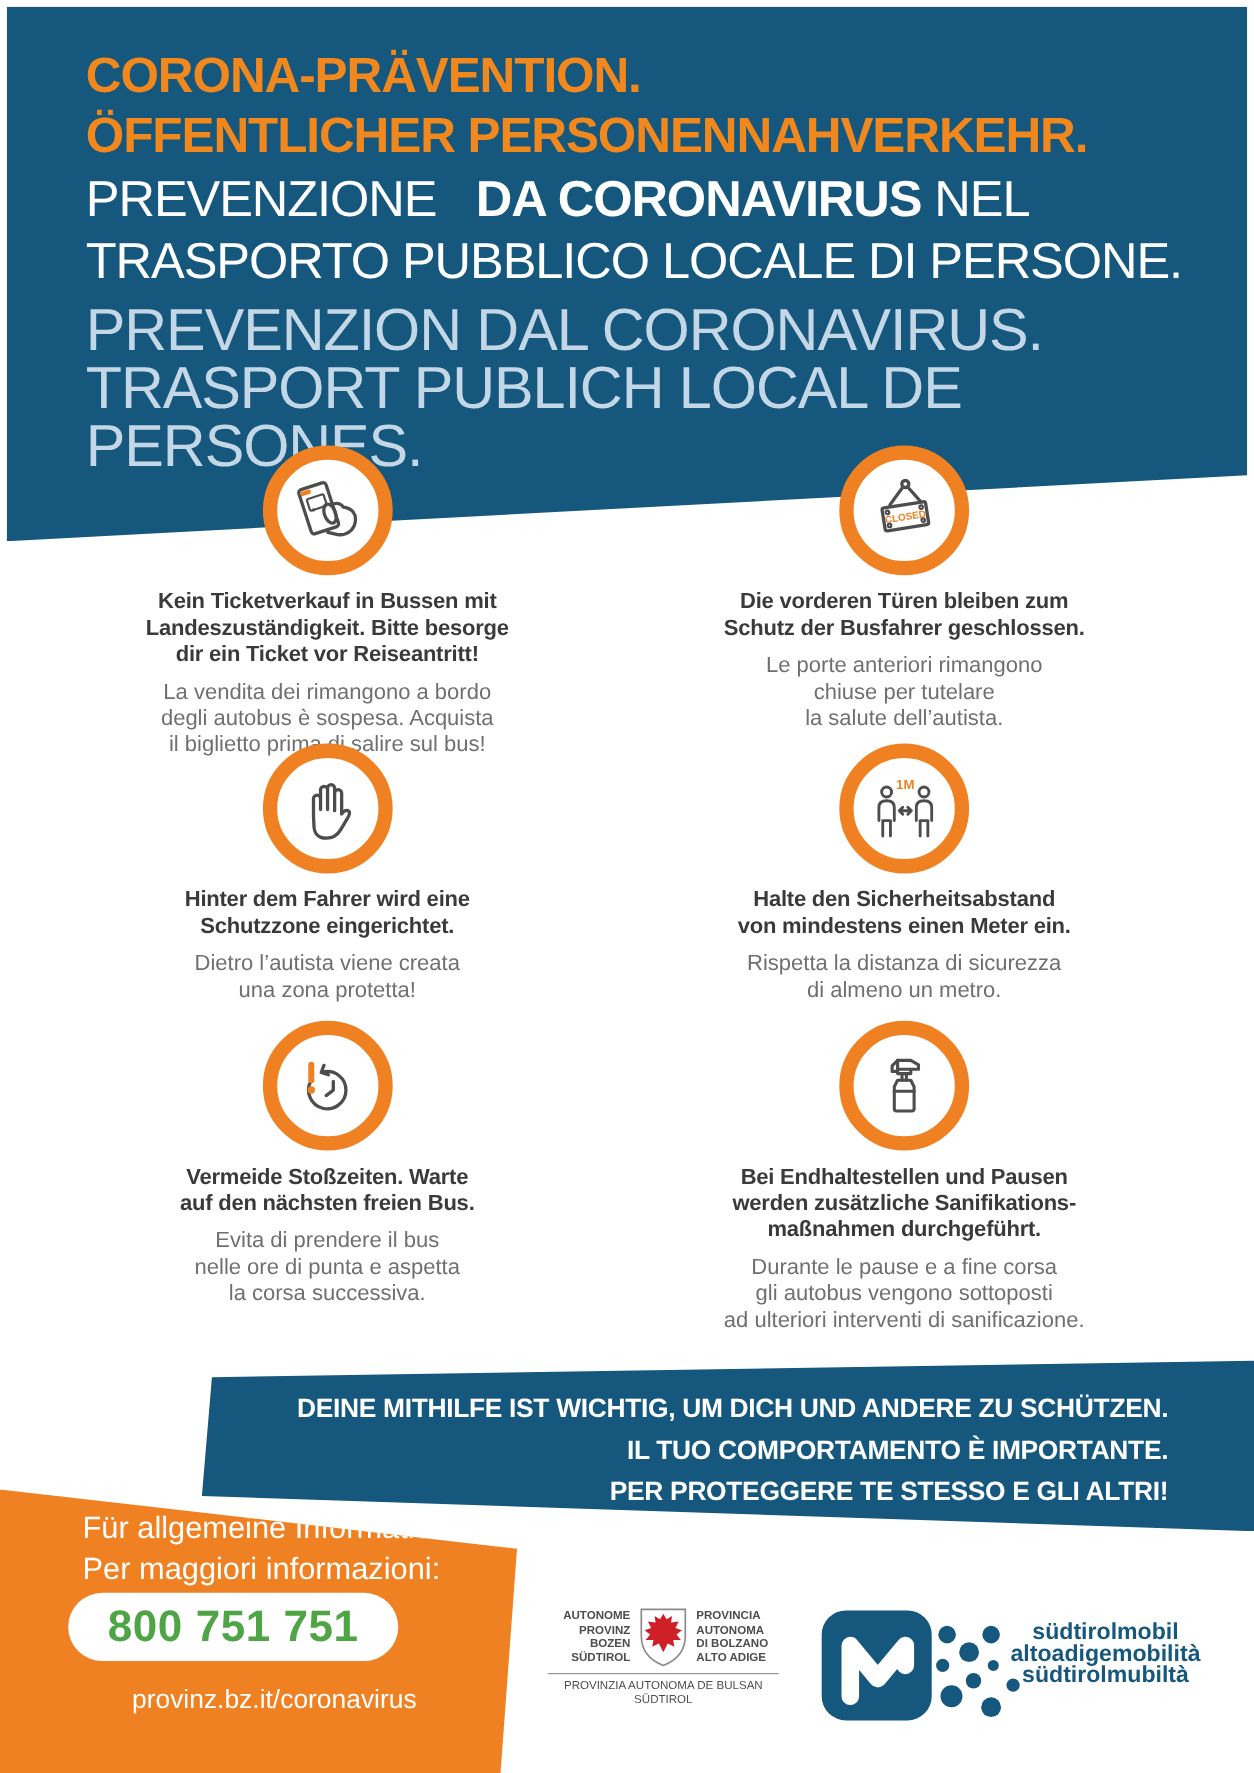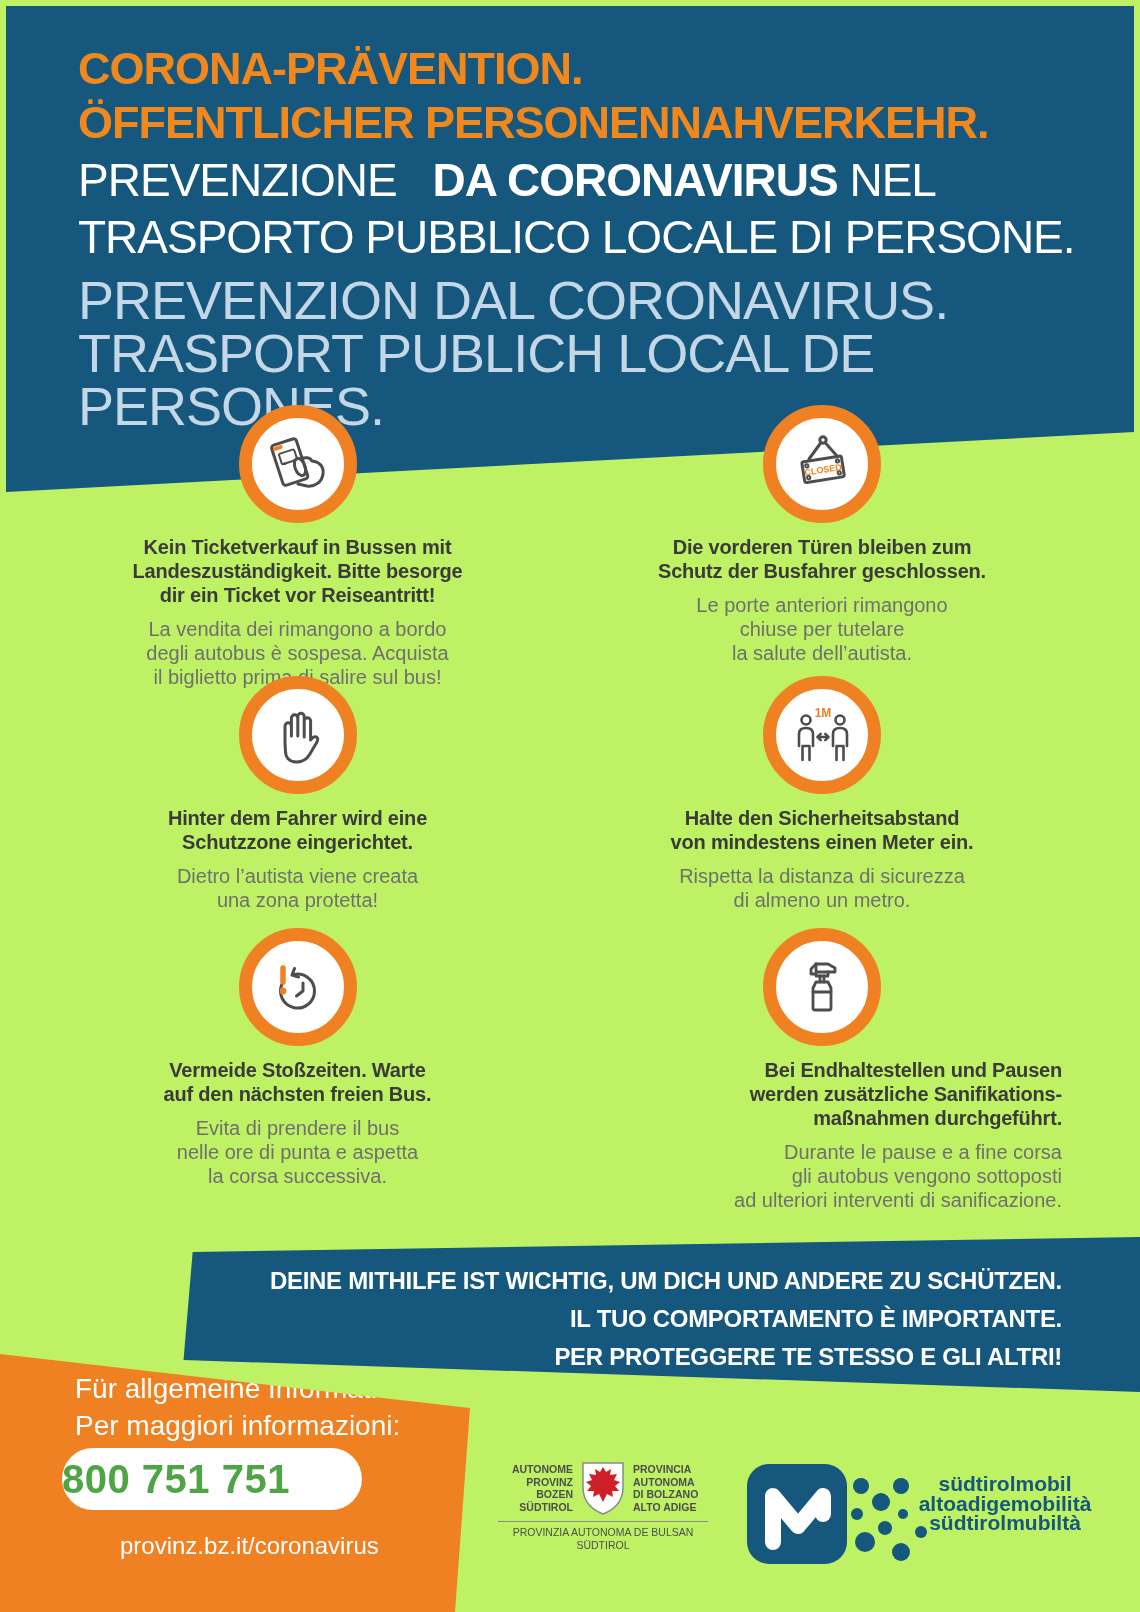--- a/index.html
+++ b/index.html
@@ -1,52 +1,52 @@
 <!DOCTYPE html>
 <html><head>
 <meta charset="utf-8">
 <style>
   html,body{margin:0;padding:0;background:#e8e8e8;}
-  .poster{position:relative;width:1140px;height:1612px;margin:0 auto;background:#bef264;
+  .poster{position:relative;width:1140px;height:1612px;margin:0 auto;background:#ffffff;
           font-family:"Liberation Sans", sans-serif;overflow:hidden;}
 
   
   .header-block{position:absolute;left:6px;top:6px;width:1128px;height:486px;background:#15577D;
                 clip-path:polygon(0 0,100% 0,100% 426px,0 486px);}
   .hdr-text{position:absolute;left:72px;}
   .hdr-orange{top:36px;font-size:45px;line-height:54px;font-weight:bold;color:#F0881E;letter-spacing:-1px;}
   .hdr-white{top:146px;font-size:46px;line-height:57px;color:#ffffff;letter-spacing:-1px;}
   .hdr-white .bold{font-weight:bold;margin-left:24px;}
   .hdr-ladin{top:268px;font-size:54px;line-height:53px;color:#C3D7E6;letter-spacing:-1px;}
 
   
   .info-item{position:absolute;text-align:center;}
   .i1{left:60px;top:405px;width:475px;}
   .i2{left:582px;top:405px;width:480px;}
   .i3{left:60px;top:676px;width:475px;}
   .i4{left:582px;top:676px;width:480px;}
   .i5{left:60px;top:928px;width:475px;}
-  .i6{left:582px;top:928px;width:480px;text-align:right;}
+  .i6{left:582px;top:928px;width:480px;}
   .icon-ring{box-sizing:border-box;width:118px;height:118px;margin:0 auto 12px auto;border-radius:50%;
              border:13px solid #EF8122;background:#ffffff;display:flex;align-items:center;justify-content:center;}
   .de-text{font-size:20px;line-height:24px;font-weight:bold;color:#3A3A3A;white-space:pre-line;letter-spacing:-0.2px;}
   .it-text{margin-top:10px;font-size:20px;line-height:24px;color:#706F6F;white-space:pre-line;}
 
   
   .banner-block{position:absolute;left:0;top:1232px;width:1140px;height:160px;background:#15577D;
                 clip-path:polygon(16.9% 12.5%,100% 3.1%,100% 100%,16.1% 80%);
                 text-align:right;box-sizing:border-box;padding:30px 78px 0 0;}
   .banner-line{font-size:24px;line-height:38px;font-weight:bold;color:#ffffff;letter-spacing:-0.3px;}
 
   
   .orange-block{position:absolute;left:0;top:1348px;width:500px;height:264px;background:#EF8122;
                 clip-path:polygon(0 2.3%,94% 22.7%,91% 100%,0 100%);}
   .info-lines{position:absolute;left:75px;top:22px;font-size:28px;line-height:37px;color:#ffffff;white-space:pre-line;}
   .phone-pill{position:absolute;left:62px;top:100px;width:300px;height:62px;background:#ffffff;border-radius:32px;
-              text-align:left;}
+              text-align:center;}
   .phone-number{font-size:40px;line-height:62px;font-weight:bold;color:#4FA446;letter-spacing:0.5px;}
   .footer-url{position:absolute;left:75px;top:184px;font-size:24px;color:#ffffff;margin-left:45px;}
 
   
   .prov-logo{position:absolute;left:498px;top:1460px;width:210px;color:#4d4d4d;}
   .prov-row{display:flex;align-items:center;justify-content:flex-start;}
   .prov-col{font-size:10.5px;line-height:12.5px;white-space:pre-line;font-weight:bold;}
   .prov-de{width:76px;text-align:right;}
   .prov-it{width:76px;text-align:left;}
   .prov-shield{margin:0 7px;}

